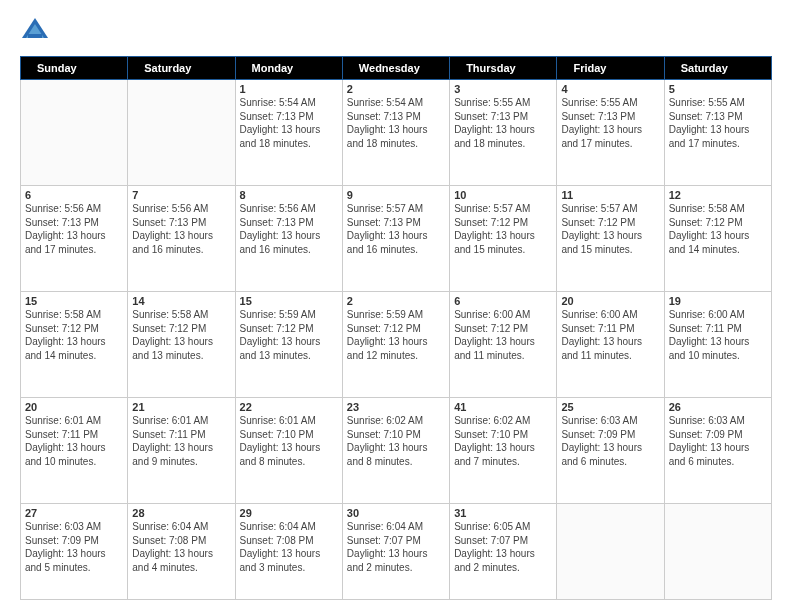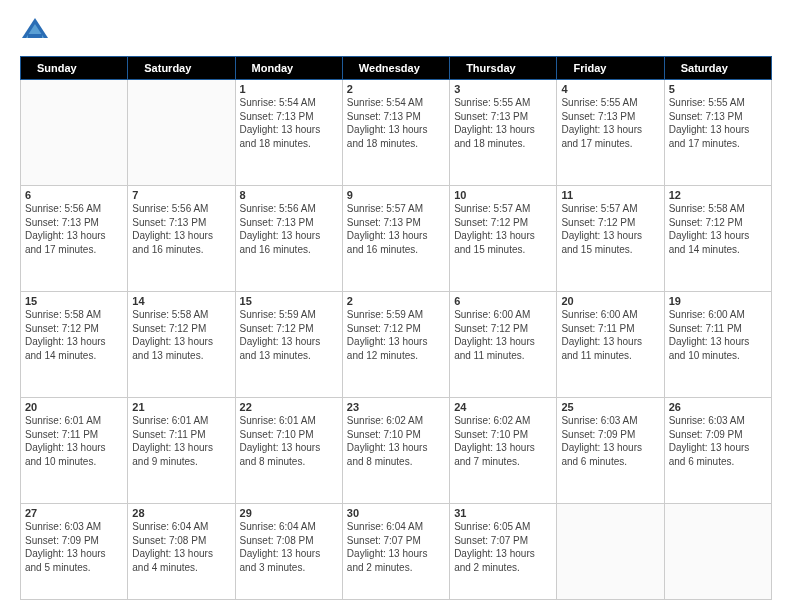--- a/index.html
+++ b/index.html
@@ -234,21 +234,21 @@
           </td>
           <td>
             <span class="day-num">22</span>
             <div class="cell-text">Sunrise: 6:01 AM<br>Sunset: 7:10 PM<br>Daylight: 13 hours<br>and 8 minutes.</div>
           </td>
           <td>
             <span class="day-num">23</span>
             <div class="cell-text">Sunrise: 6:02 AM<br>Sunset: 7:10 PM<br>Daylight: 13 hours<br>and 8 minutes.</div>
           </td>
           <td>
-            <span class="day-num">24</span>
+            <span class="day-num">41</span>
             <div class="cell-text">Sunrise: 6:02 AM<br>Sunset: 7:10 PM<br>Daylight: 13 hours<br>and 7 minutes.</div>
           </td>
           <td>
             <span class="day-num">25</span>
             <div class="cell-text">Sunrise: 6:03 AM<br>Sunset: 7:09 PM<br>Daylight: 13 hours<br>and 6 minutes.</div>
           </td>
           <td>
             <span class="day-num">26</span>
             <div class="cell-text">Sunrise: 6:03 AM<br>Sunset: 7:09 PM<br>Daylight: 13 hours<br>and 6 minutes.</div>
           </td>

